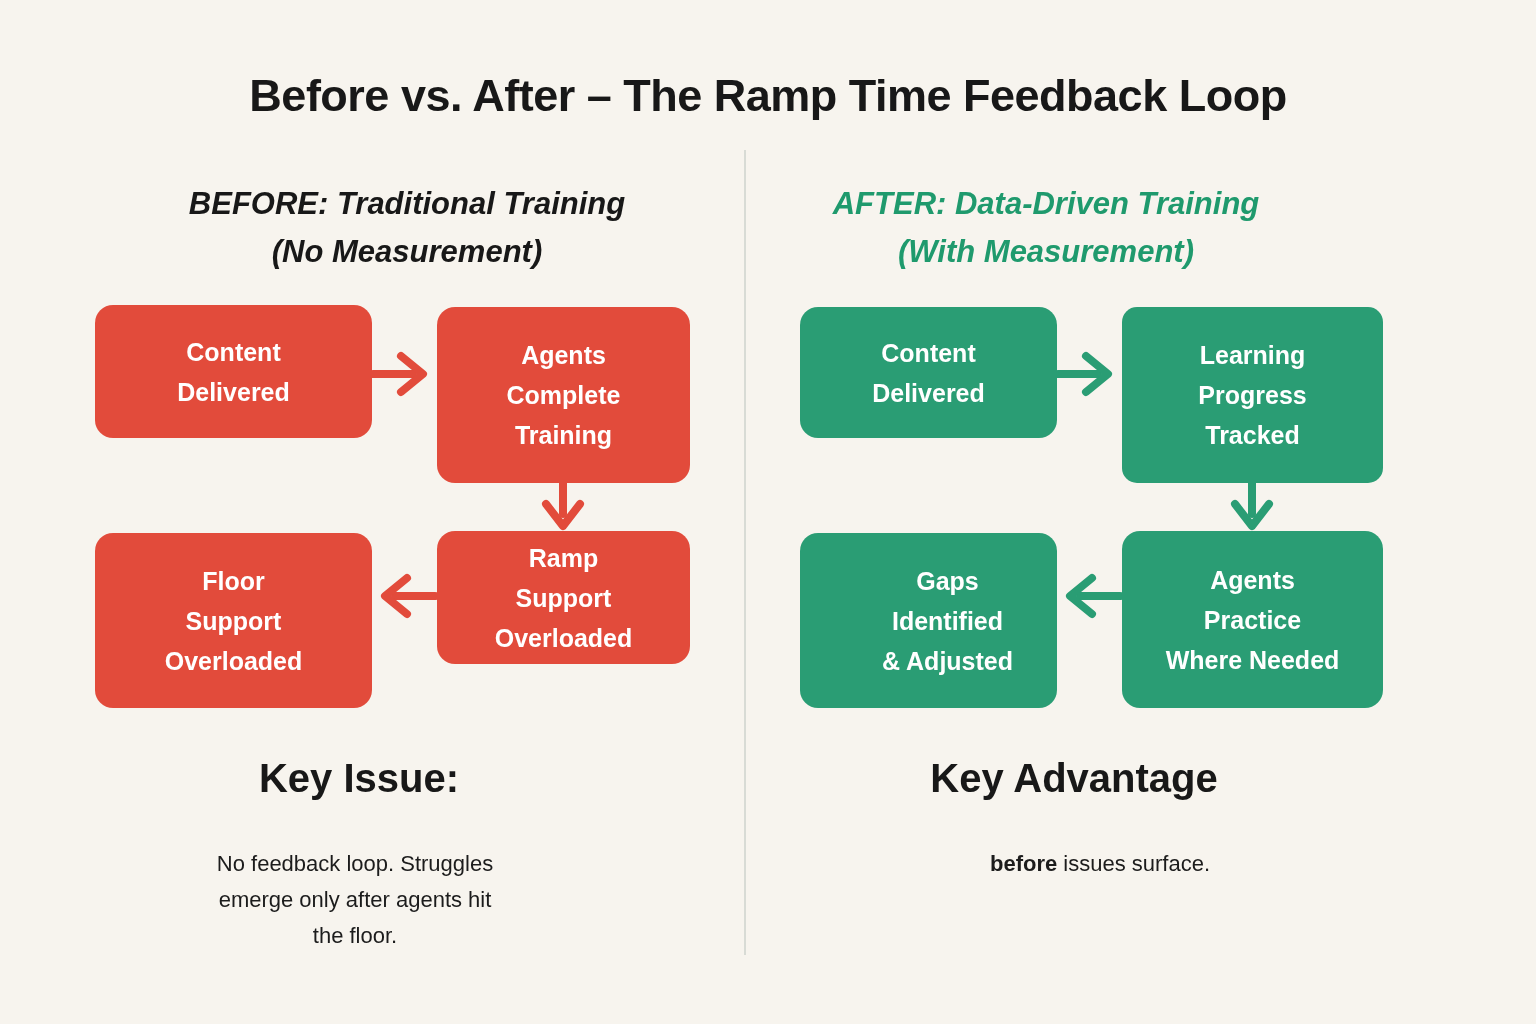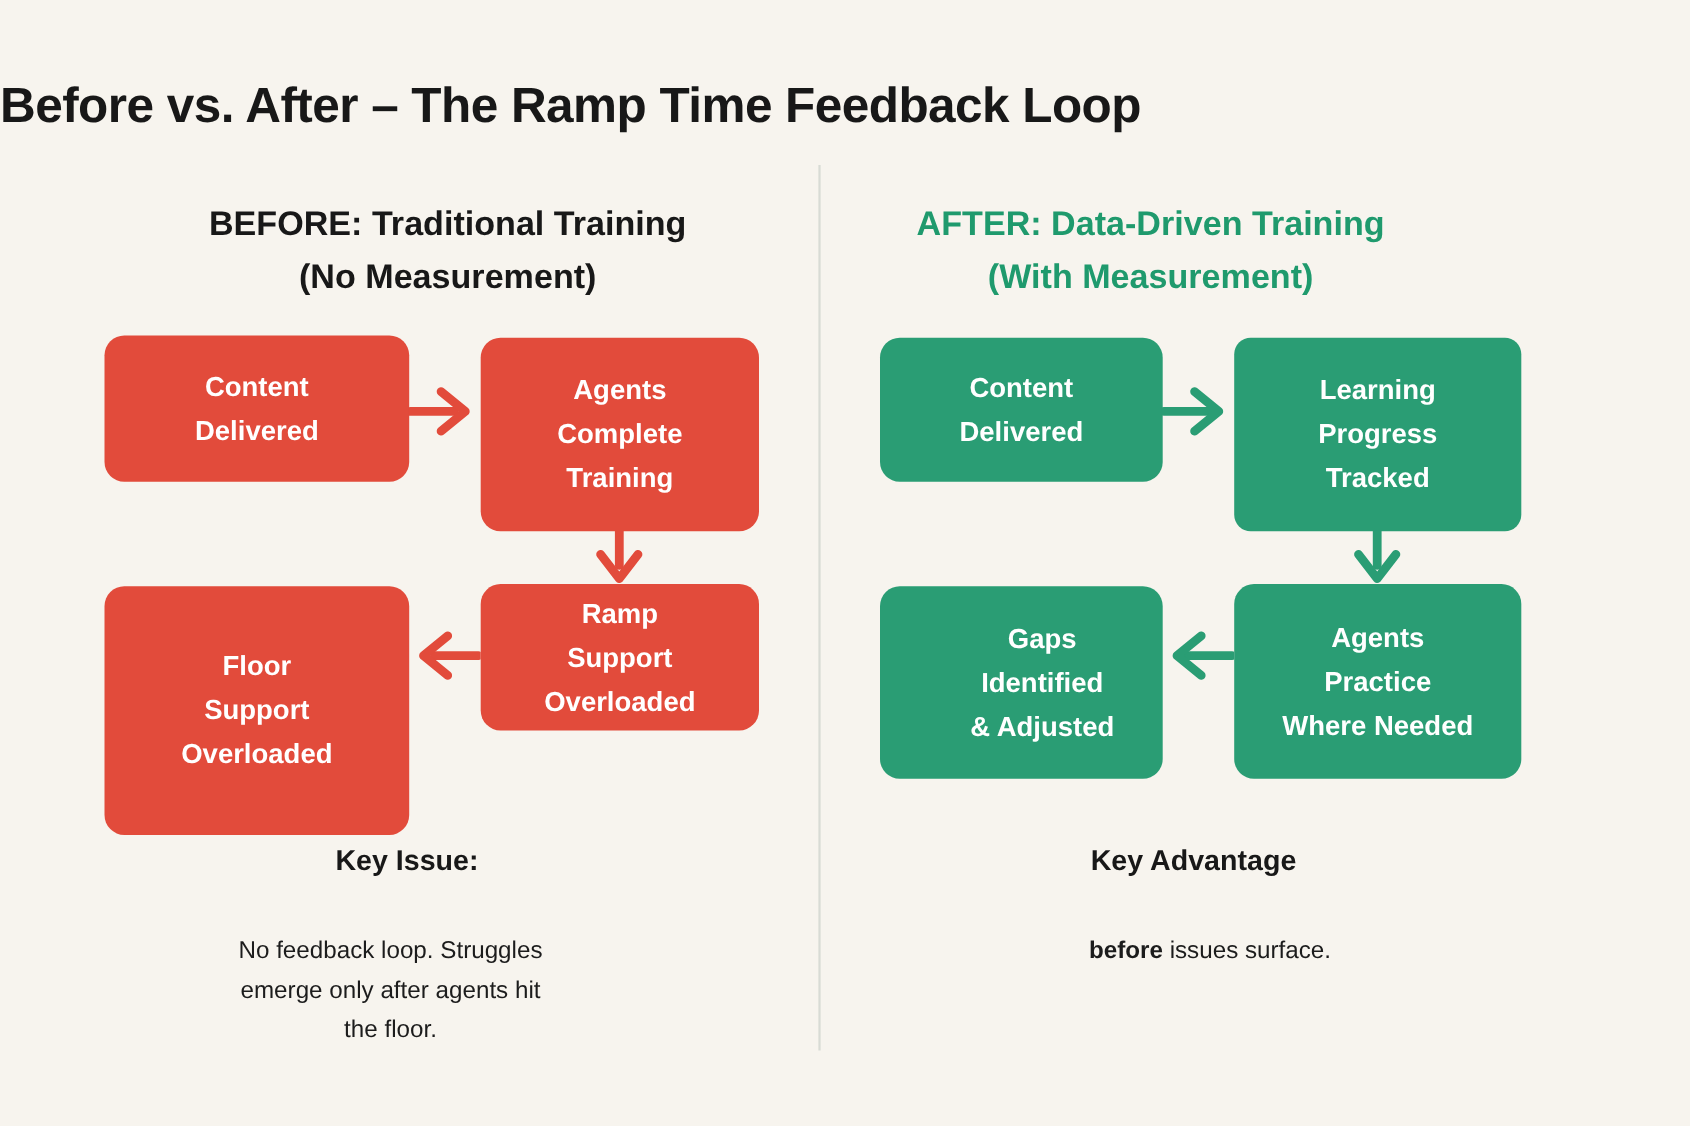--- a/index.html
+++ b/index.html
@@ -8,40 +8,42 @@
     width: 1536px;
     height: 1024px;
     background: var(--background, #f7f4ee);
     font-family: "Liberation Sans", sans-serif;
     overflow: hidden;
   }
   .title {
     position: absolute;
     left: 0; top: 70px; width: 100%;
     margin: 0;
+    text-align: center;
     font-size: 45px;
     font-weight: 700;
     letter-spacing: -0.5px;
     color: var(--ink, #181818);
   }
   .divider {
     position: absolute;
     left: 744px; top: 150px;
     width: 2px; height: 805px;
     background: var(--divider, #d8dbd5);
   }
   .col-heading {
     position: absolute;
     margin: 0;
     font-size: 31px;
     font-weight: 700;
     line-height: 1.55;
     text-align: center;
     white-space: pre-line;
     color: var(--ink, #181818);
+    font-style: italic;
   }
   .h-before { left: 87px;  top: 180px; width: 640px; }
   .h-after  { left: 726px; top: 180px; width: 640px; color: var(--heading_green, #1f9a6d); }
 
   .box {
     position: absolute;
     border-radius: 18px;
     color: #ffffff;
     font-weight: 700;
     font-size: 25px;
@@ -53,41 +55,41 @@
     white-space: pre-line;
     padding: 0 8px;
     box-sizing: border-box;
   }
   .before .box { background: var(--red, #e24b3b); }
   .after  .box { background: var(--green, #2a9d74); }
 
   .b-l1 { left: 95px;   top: 305px; width: 277px; height: 133px; }
   .b-l2 { left: 437px;  top: 307px; width: 253px; height: 176px; }
   .b-l3 { left: 437px;  top: 531px; width: 253px; height: 133px; }
-  .b-l4 { left: 95px;   top: 533px; width: 277px; height: 226px; }
+  .b-l4 { left: 95px;   top: 533px; width: 277px; height: 175px; }
   .b-r1 { left: 800px;  top: 307px; width: 257px; height: 131px; }
   .b-r2 { left: 1122px; top: 307px; width: 261px; height: 176px; border-radius: 15px; }
   .b-r3 { left: 1122px; top: 531px; width: 261px; height: 177px; }
   .b-r4 { left: 800px;  top: 533px; width: 257px; height: 175px; padding-left: 46px; }
 
   .arrow { position: absolute; display: block; }
   .before .arrow { color: var(--red, #e24b3b); }
   .after  .arrow { color: var(--green, #2a9d74); }
   .arrow svg { display: block; }
   .a-l-right { left: 371px;  top: 344px; }
   .a-l-down  { left: 533px;  top: 482px; }
   .a-l-left  { left: 371px;  top: 566px; }
   .a-r-right { left: 1056px; top: 344px; }
   .a-r-down  { left: 1222px; top: 482px; }
   .a-r-left  { left: 1056px; top: 566px; }
 
   .key-heading {
     position: absolute;
-    margin: 15px;
-    font-size: 26px;
+    margin: 4px;
+    font-size: 40px;
     font-weight: 700;
     text-align: center;
     color: var(--ink, #181818);
   }
   .k-before { left: 35px;  top: 752px; width: 640px; }
   .k-after  { left: 750px; top: 752px; width: 640px; }
 
   .key-text {
     position: absolute;
     margin: 0;

